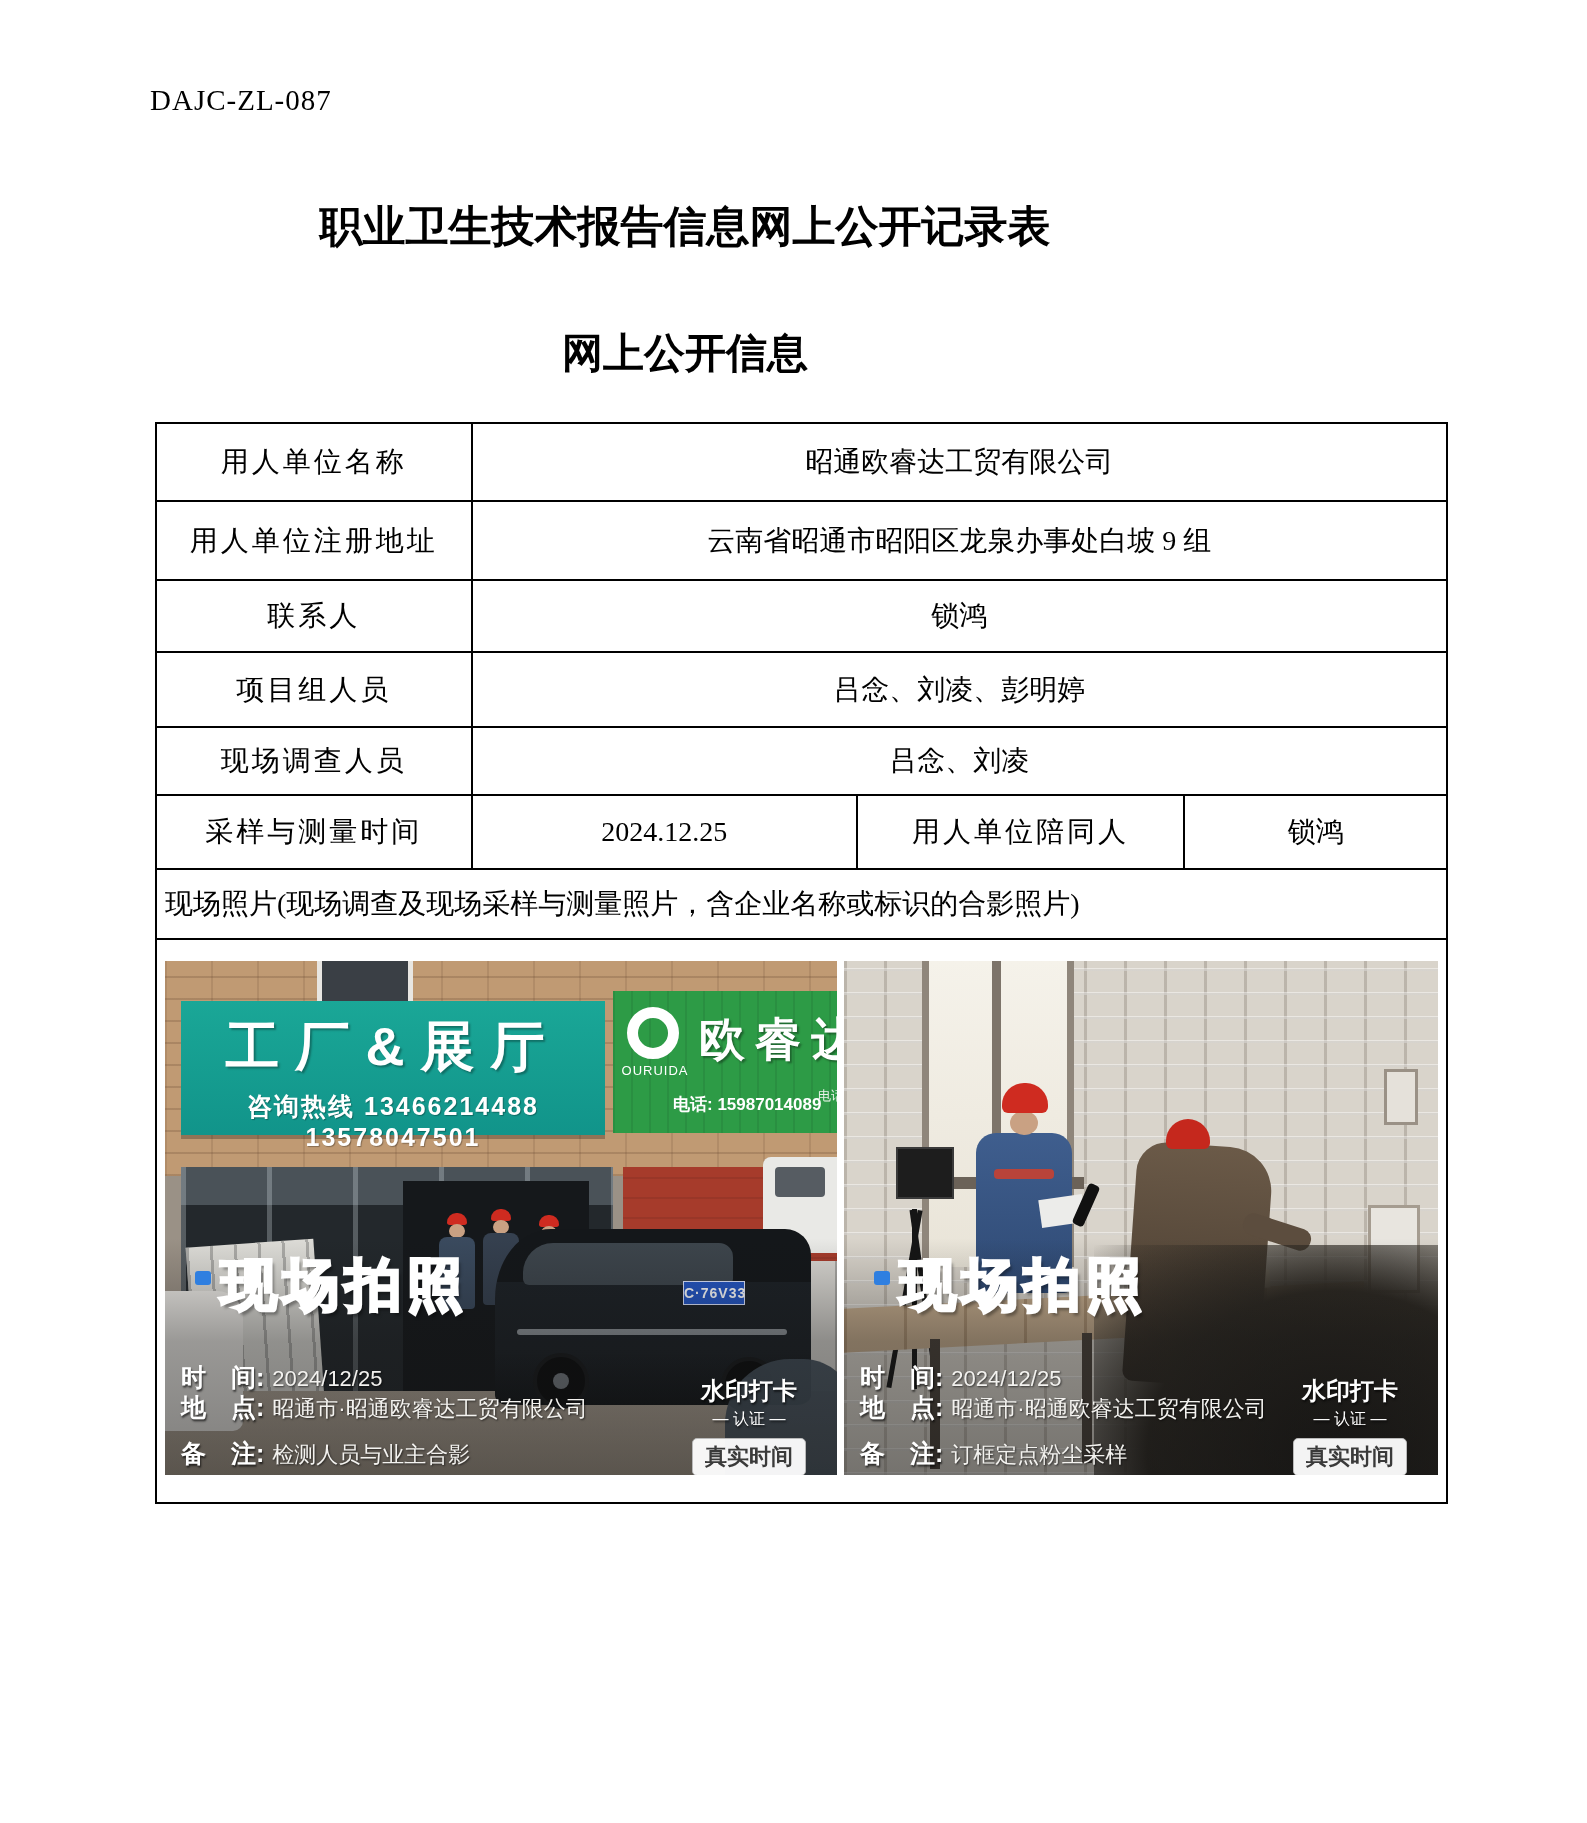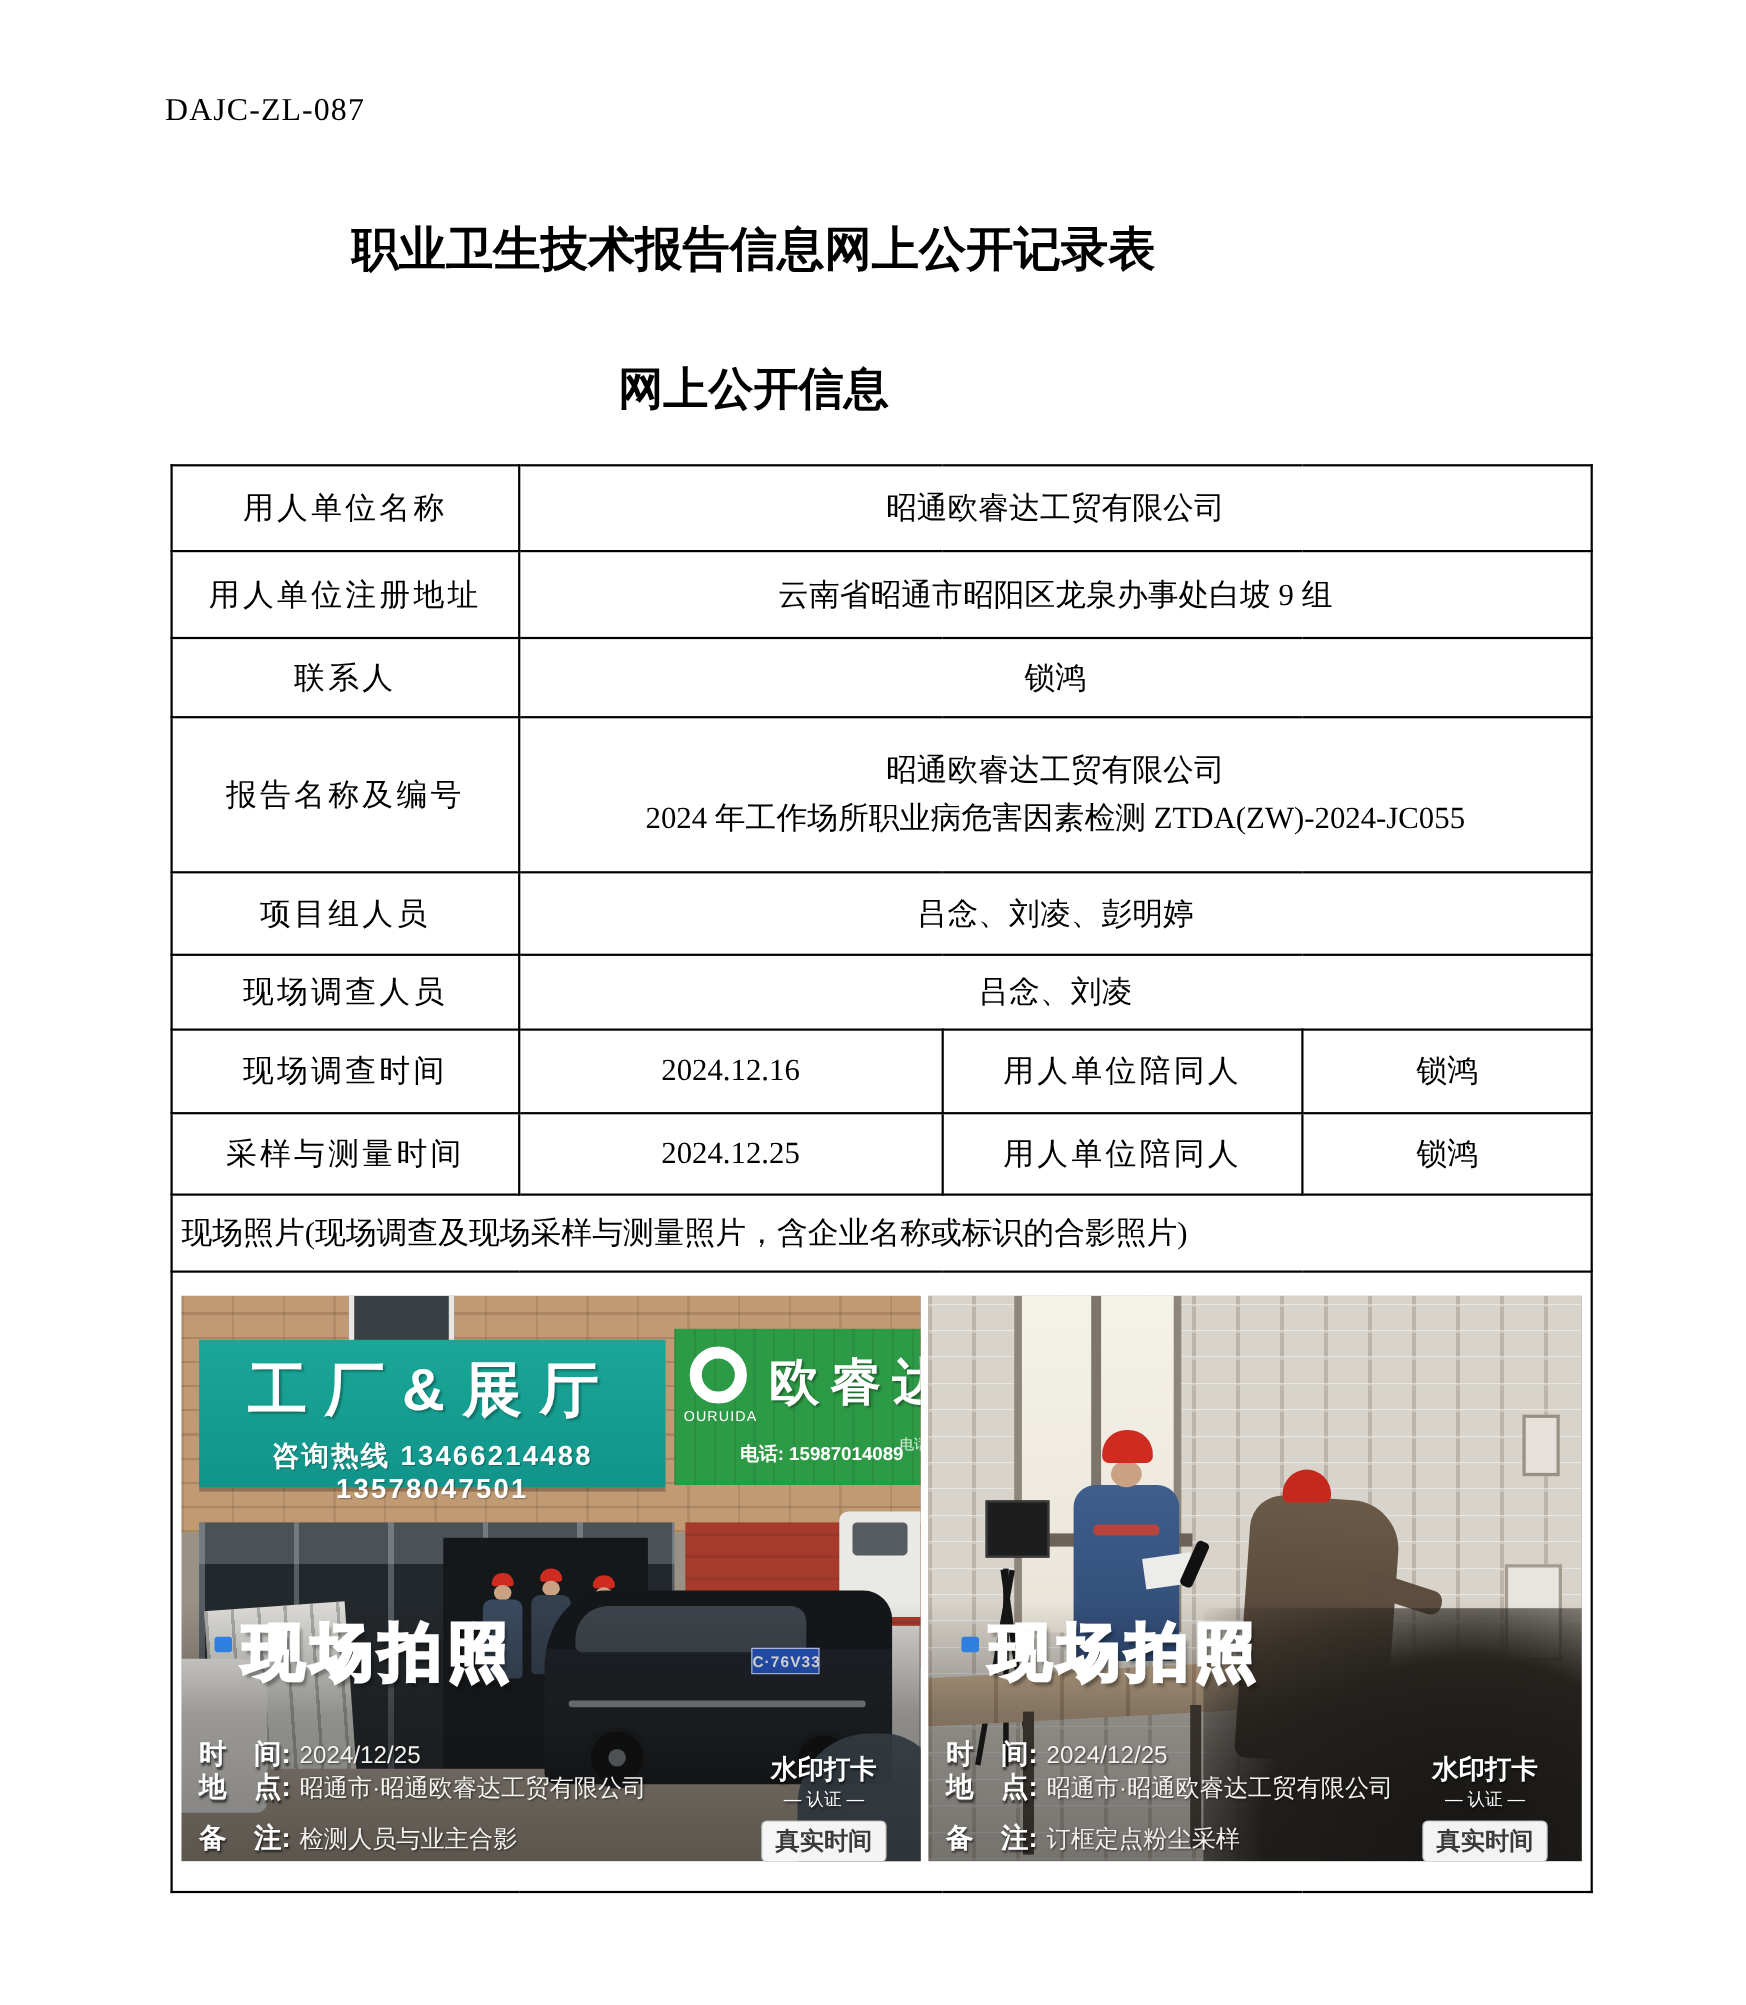--- a/index.html
+++ b/index.html
@@ -167,40 +167,27 @@
         <td colspan="3">昭通欧睿达工贸有限公司</td>
       </tr>
       <tr class="r2">
         <td class="lab">用人单位注册地址</td>
         <td colspan="3">云南省昭通市昭阳区龙泉办事处白坡 9 组</td>
       </tr>
       <tr class="r3">
         <td class="lab">联系人</td>
         <td colspan="3">锁鸿</td>
       </tr>
-      <tr class="r4">
-        <td class="lab">报告名称及编号</td>
-        <td colspan="3" class="two-line">
-          <div>昭通欧睿达工贸有限公司</div>
-          <div>2024 年工作场所职业病危害因素检测 ZTDA(ZW)-2024-JC055</div>
-        </td>
-      </tr>
       <tr class="r5">
         <td class="lab">项目组人员</td>
         <td colspan="3">吕念、刘凌、彭明婷</td>
       </tr>
       <tr class="r6">
         <td class="lab">现场调查人员</td>
         <td colspan="3">吕念、刘凌</td>
-      </tr>
-      <tr class="r7">
-        <td class="lab">现场调查时间</td>
-        <td>2024.12.16</td>
-        <td class="lab">用人单位陪同人</td>
-        <td>锁鸿</td>
       </tr>
       <tr class="r9">
         <td class="lab">采样与测量时间</td>
         <td>2024.12.25</td>
         <td class="lab">用人单位陪同人</td>
         <td>锁鸿</td>
       </tr>
       <tr class="r10">
         <td colspan="4" class="caption-cell">现场照片(现场调查及现场采样与测量照片，含企业名称或标识的合影照片)</td>
       </tr>

